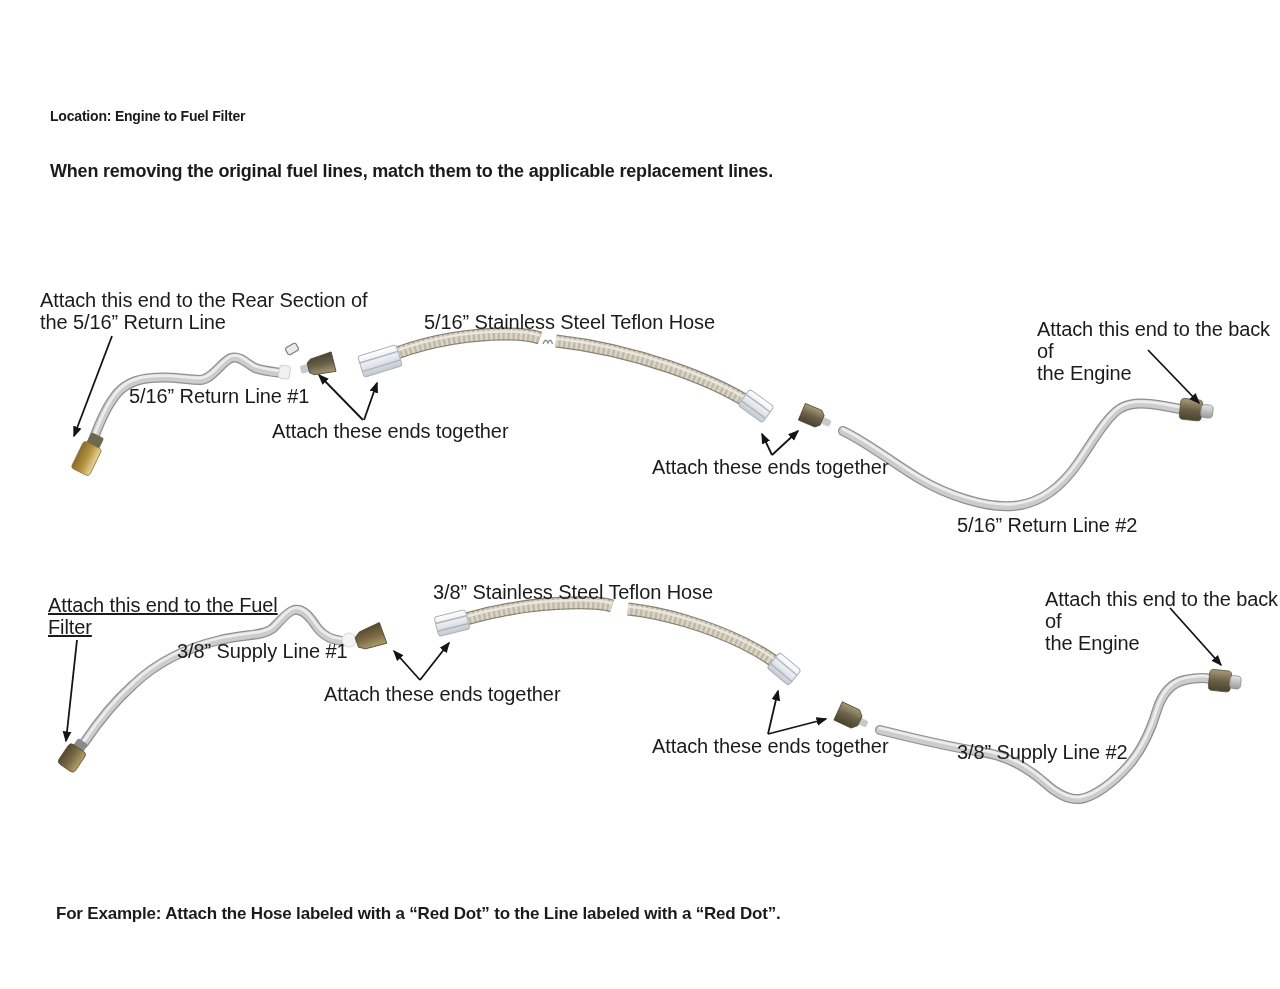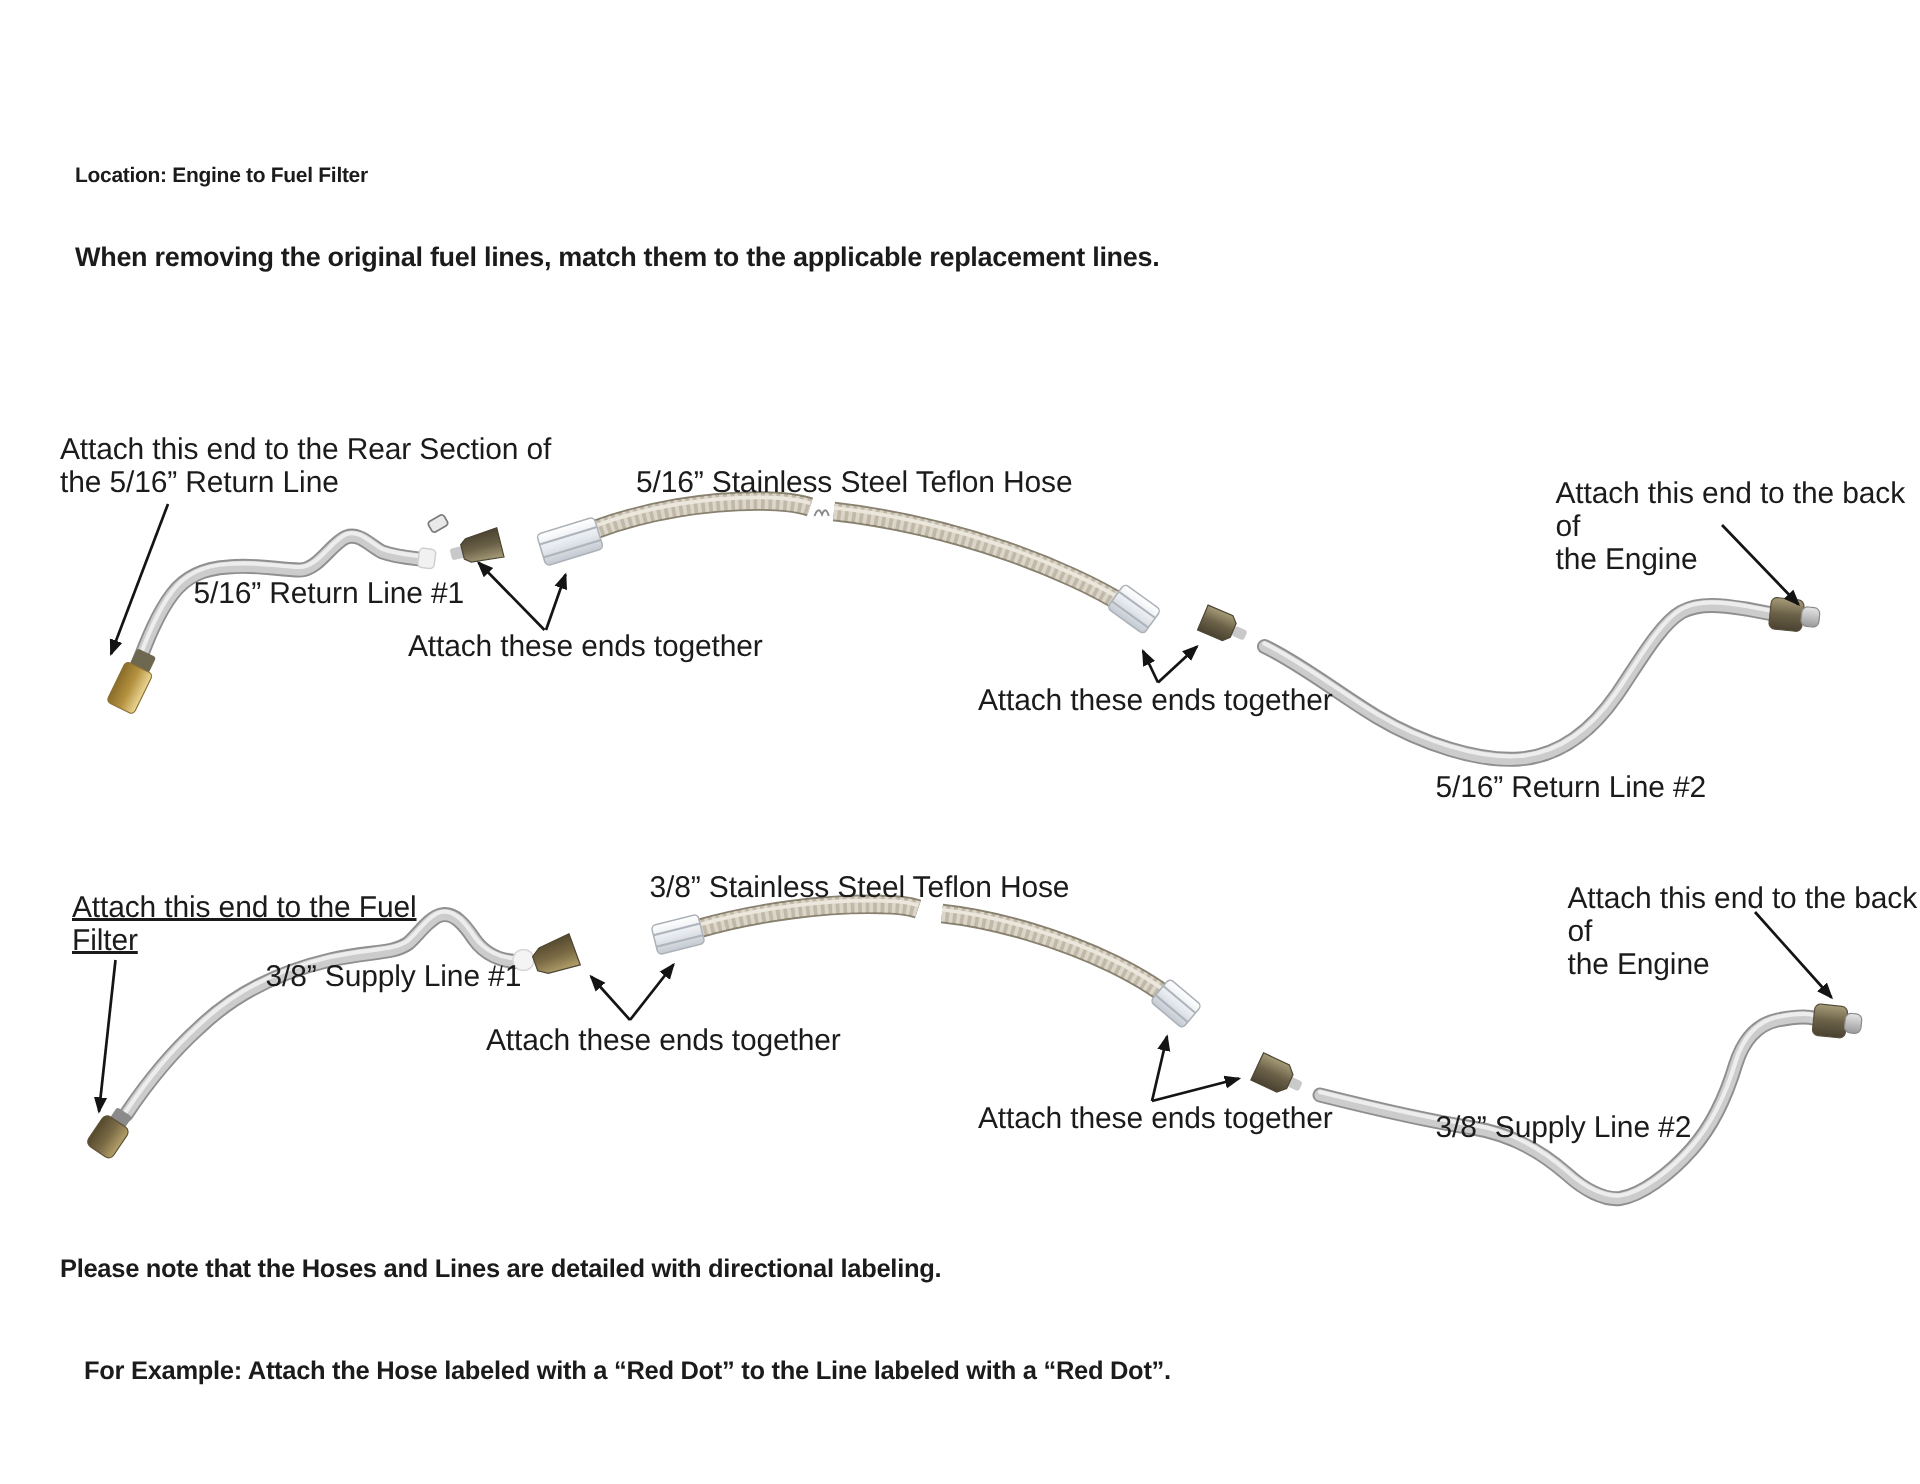--- a/index.html
+++ b/index.html
@@ -212,15 +212,14 @@
   <div class="txt ann" style="left:48px;top:594px;text-decoration:underline;">Attach this end to the Fuel
 Filter</div>
   <div class="txt ann" style="left:177px;top:640px;">3/8” Supply Line #1</div>
   <div class="txt ann" style="left:433px;top:581px;">3/8” Stainless Steel Teflon Hose</div>
   <div class="txt ann" style="left:324px;top:683px;">Attach these ends together</div>
   <div class="txt ann" style="left:652px;top:735px;">Attach these ends together</div>
   <div class="txt ann" style="left:1045px;top:588px;">Attach this end to the back of
 the Engine</div>
   <div class="txt ann" style="left:957px;top:741px;">3/8” Supply Line #2</div>
 
-  <div class="txt note" style="left:40px;top:836px;">Please note that the Hoses and Lines are detailed with directional labeling.</div>
   <div class="txt note" style="left:40px;top:904px;margin-left:16px;">For Example: Attach the Hose labeled with a “Red Dot” to the Line labeled with a “Red Dot”.</div>
 </div>
 
 </body></html>

